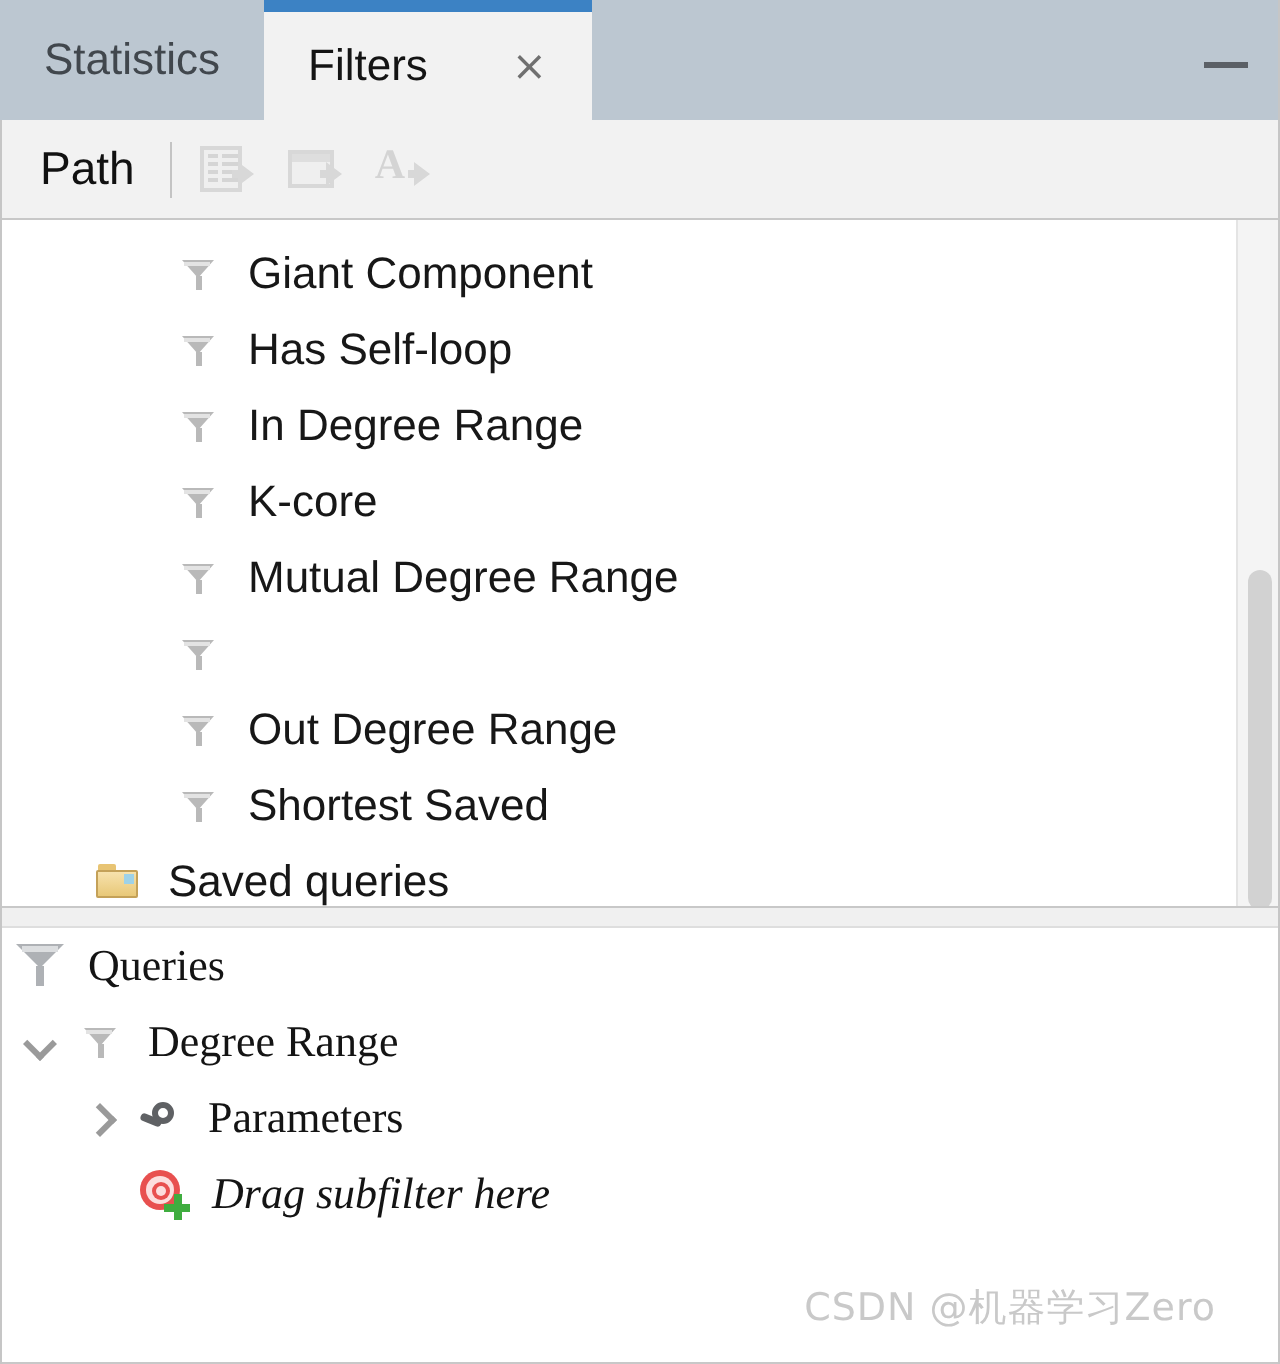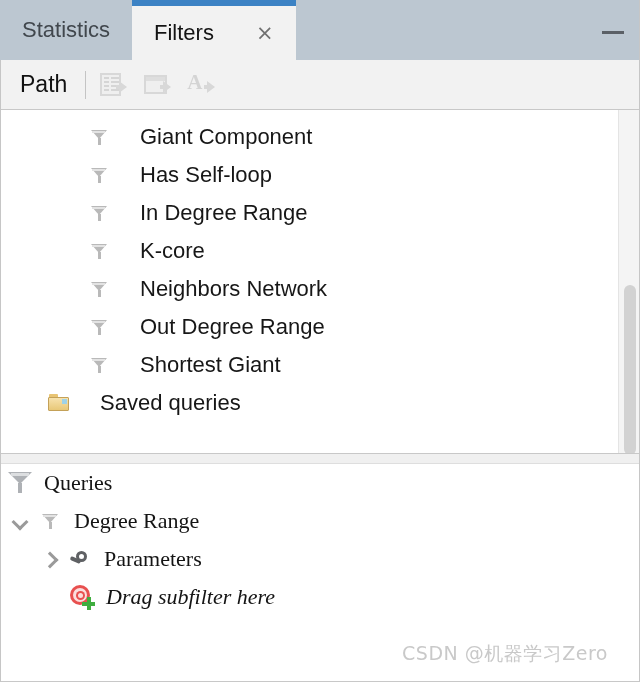--- a/index.html
+++ b/index.html
@@ -198,21 +198,20 @@
   }
   .list-inner {
     padding-top: 8px;
   }
   .list-row {
     display: flex;
     align-items: center;
     height: 38px;
     padding-left: 40px;
     cursor: default;
-    gap: 16px;
   }
   .list-row .rowlabel {
     font-size: 22px;
     color: #171717;
     line-height: 1;
     white-space: nowrap;
   }
   .list-row.depth2 { padding-left: 82px; }
   .list-row.depth1 { padding-left: 42px; }
   .list-row .ico-slot {
@@ -565,49 +564,57 @@
       <div class="list-row depth2">
         <span class="ico-slot">
           <span class="funnel">
               <span class="fcup"></span>
               <span class="fstem"></span>
             </span>
         </span>
         <span class="rowlabel">K-core</span>
       </div>
 
-
-      <div class="list-row depth2">
-        <span class="ico-slot">
-          <span class="funnel">
-              <span class="fcup"></span>
-              <span class="fstem"></span>
-            </span>
-        </span>
-        <span class="rowlabel">Neighbors Network</span>
+      <div class="list-row depth2">
+        <span class="ico-slot">
+          <span class="funnel">
+              <span class="fcup"></span>
+              <span class="fstem"></span>
+            </span>
+        </span>
+        <span class="rowlabel">Mutual Degree Range</span>
+      </div>
+
+      <div class="list-row depth2">
+        <span class="ico-slot">
+          <span class="funnel">
+              <span class="fcup"></span>
+              <span class="fstem"></span>
+            </span>
+        </span>
       </div>
 
       <div class="list-row depth2">
         <span class="ico-slot">
           <span class="funnel">
               <span class="fcup"></span>
               <span class="fstem"></span>
             </span>
         </span>
         <span class="rowlabel">Out Degree Range</span>
       </div>
 
       <div class="list-row depth2">
         <span class="ico-slot">
           <span class="funnel">
               <span class="fcup"></span>
               <span class="fstem"></span>
             </span>
         </span>
-        <span class="rowlabel">Shortest Giant</span>
+        <span class="rowlabel">Shortest Saved</span>
       </div>
 
       <div class="list-row depth1">
         <span class="ico-slot">
           <span class="folder">
               <span class="tabf"></span>
               <span class="body">
                 <span class="dot"></span>
               </span>
             </span>

